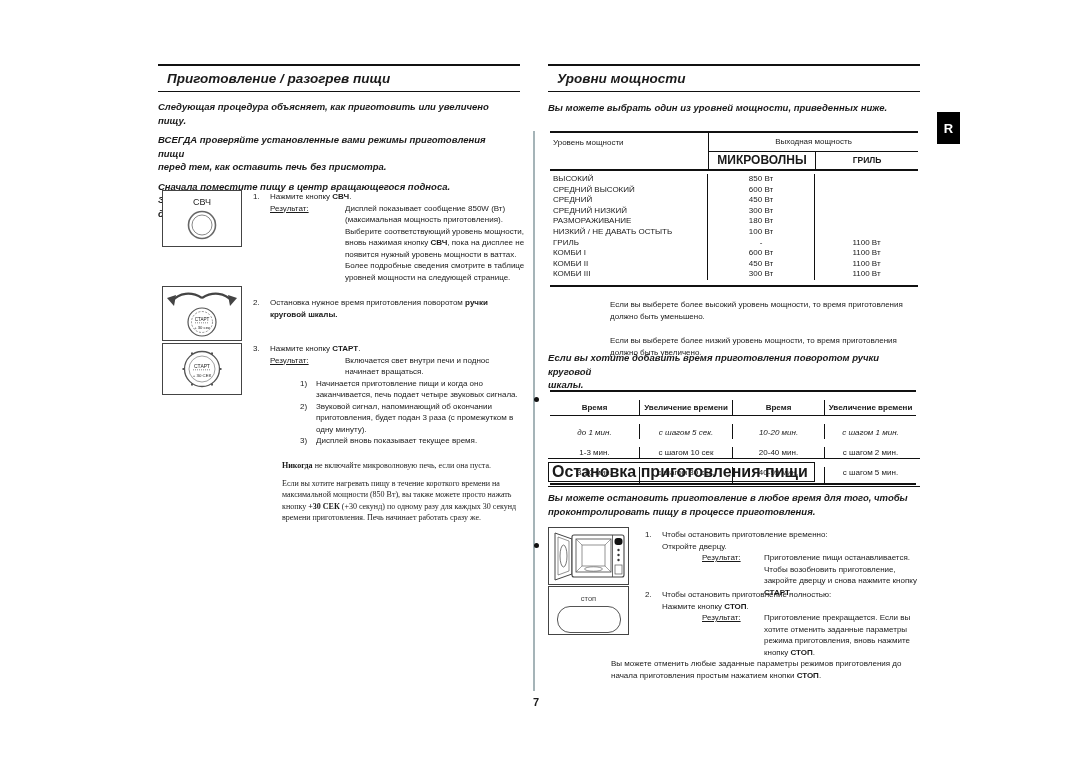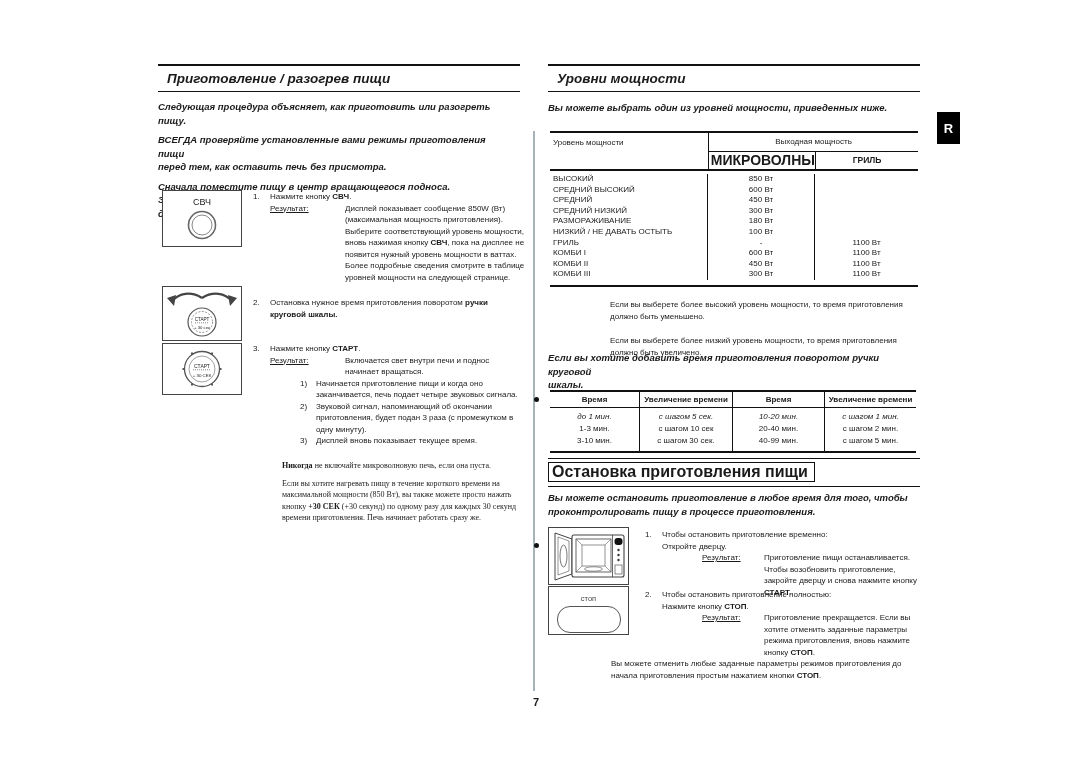--- a/index.html
+++ b/index.html
@@ -44,36 +44,36 @@
 
   
   .right-intro { position:absolute; left:0; top:101px; width:372px; }
 
   .ptable { position:absolute; left:2px; top:131px; width:368px; border-top:2px solid #111; border-bottom:2px solid #111; box-sizing:border-box; font-size:8px; }
   .pt-head { display:flex; border-bottom:2px solid #111; }
   .pt-c1 { width:158px; flex:none; padding:5px 0 0 3px; box-sizing:border-box; }
   .pt-right { flex:1; border-left:1px solid #111; }
   .pt-out { text-align:center; border-bottom:1px solid #111; height:18px; line-height:18px; }
   .pt-sub { display:flex; height:17px; }
-  .pt-mw { width:107px; flex:none; border-right:1px solid #111; text-align:right; font-weight:bold; font-size:14px; line-height:17px; box-sizing:border-box; }
+  .pt-mw { width:107px; flex:none; border-right:1px solid #111; text-align:center; font-weight:bold; font-size:12px; line-height:17px; box-sizing:border-box; }
   .pt-gr { flex:1; text-align:center; font-weight:bold; font-size:8.5px; line-height:17px; }
   .pt-body { padding:3px 0 5px 0; }
   .prow { display:flex; line-height:10.6px; }
   .pc1 { width:158px; flex:none; padding-left:3px; box-sizing:border-box; }
   .pc2 { width:107px; flex:none; text-align:center; border-left:1px solid #111; margin-left:-1px; box-sizing:border-box; }
   .pc3 { flex:1; text-align:center; border-left:1px solid #111; box-sizing:border-box; }
   
   .pt-body { position:relative; }
 
   .power-notes { position:absolute; left:62px; top:287px; width:312px; font-size:8px; line-height:12px; }
   .power-notes p { margin:12px 0 5px 0; }
   .add-note { position:absolute; left:0; top:351px; width:362px; }
 
   .ttable { position:absolute; left:2px; top:390px; width:366px; border-top:2px solid #111; border-bottom:2px solid #111; font-size:8px; box-sizing:border-box; }
-  .tt-row { display:flex; }
+  .tt-row { display:flex;margin-top:8px; }
   .tt-head { border-bottom:1px solid #111; font-weight:bold; }
   .tt-c { text-align:center; line-height:15px; box-sizing:border-box; }
   .tt-c1 { width:89px; flex:none; }
   .tt-c2 { width:93px; flex:none; border-left:1px solid #111; }
   .tt-c3 { width:92px; flex:none; border-left:1px solid #111; }
   .tt-c4 { flex:1; border-left:1px solid #111; }
   .tt-body .tt-c { line-height:12px; }
   .tt-body .tt-row:first-child .tt-c { padding-top:3px;font-style:italic; }
   .tt-body .tt-row:last-child .tt-c { padding-bottom:4px; }
 
@@ -97,21 +97,21 @@
 <div class="sheet">
 
   <section class="col col-left">
 
     <div class="sec-title-block">
       <div class="sec-title">Приготовление / разогрев пищи</div>
     </div>
 
     <div class="left-intro lead">
       <div class="lead-para">
-          <div>Следующая процедура объясняет, как приготовить или разогреть пищу.</div>
+          <div>Следующая процедура объясняет, как приготовить или увеличено пищу.</div>
         </div>
       <div class="lead-para">
           <div>ВСЕГДА проверяйте установленные вами режимы приготовления пищи</div>
           <div>перед тем, как оставить печь без присмотра.</div>
         </div>
       <div class="lead-para">
           <div>Сначала поместите пищу в центр вращающегося подноса. Закройте</div>
           <div>дверцу.</div>
         </div>
     </div>

